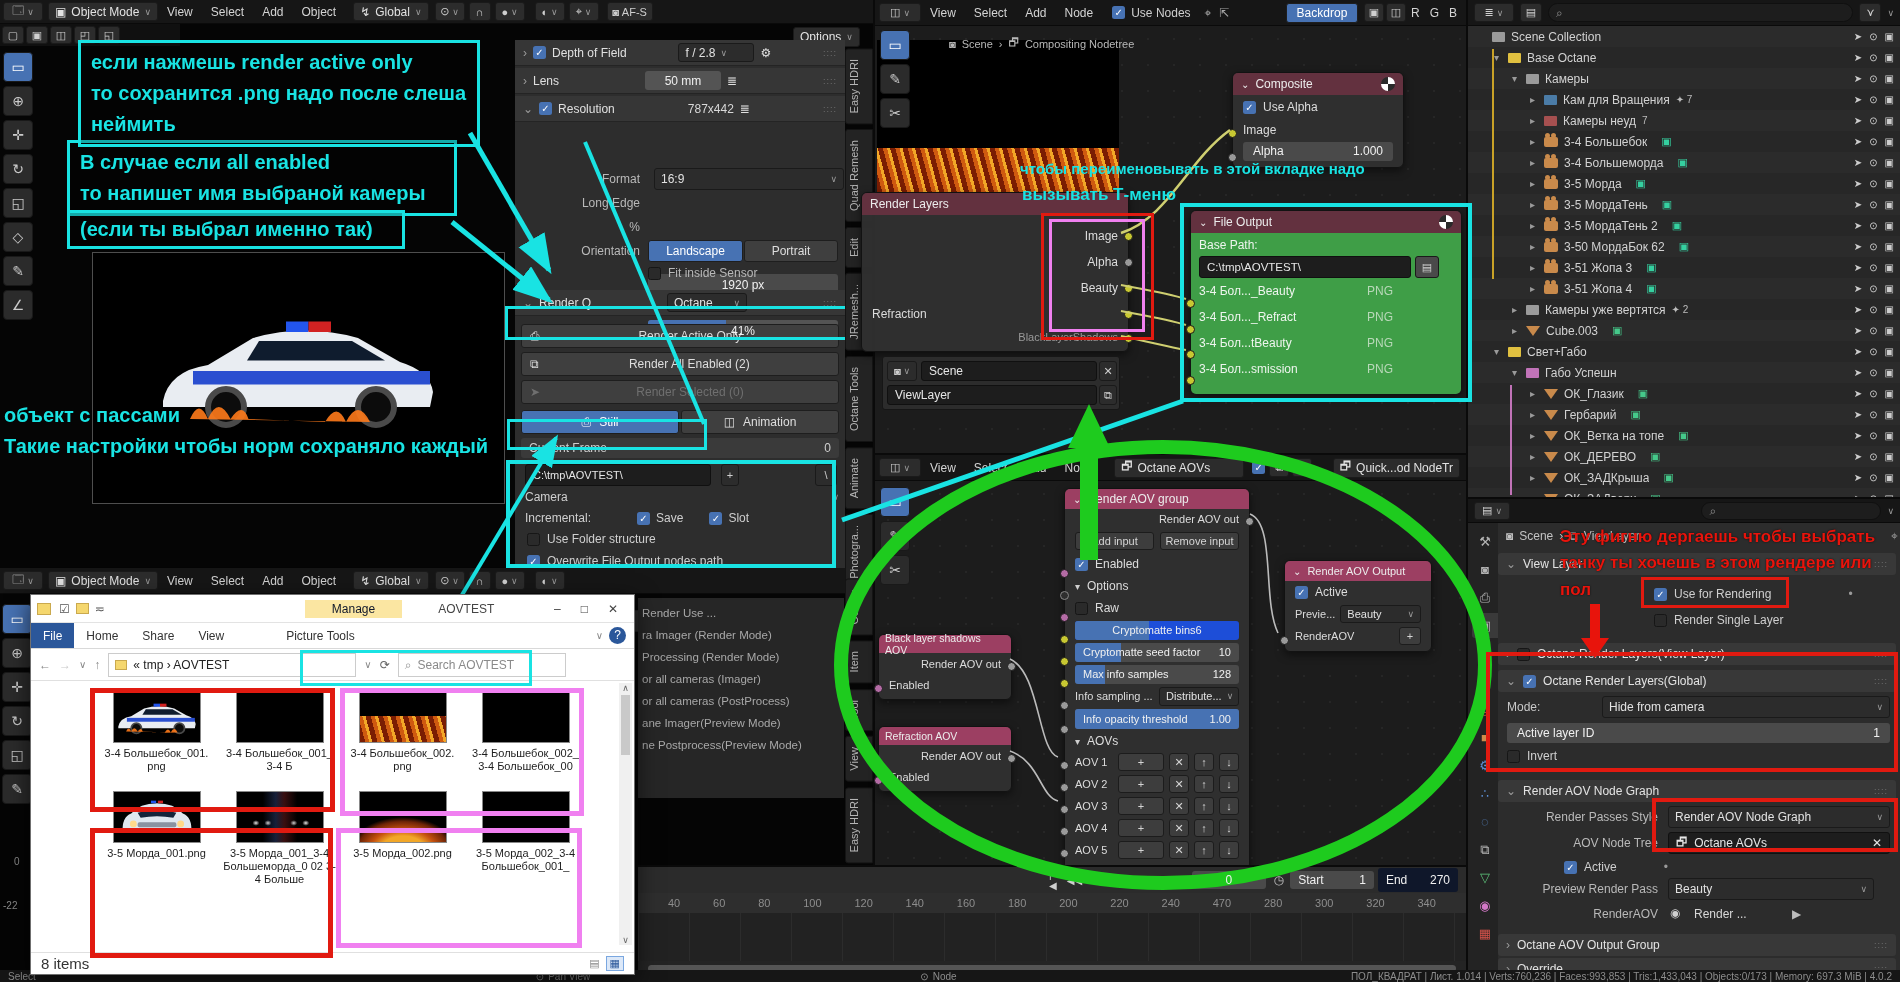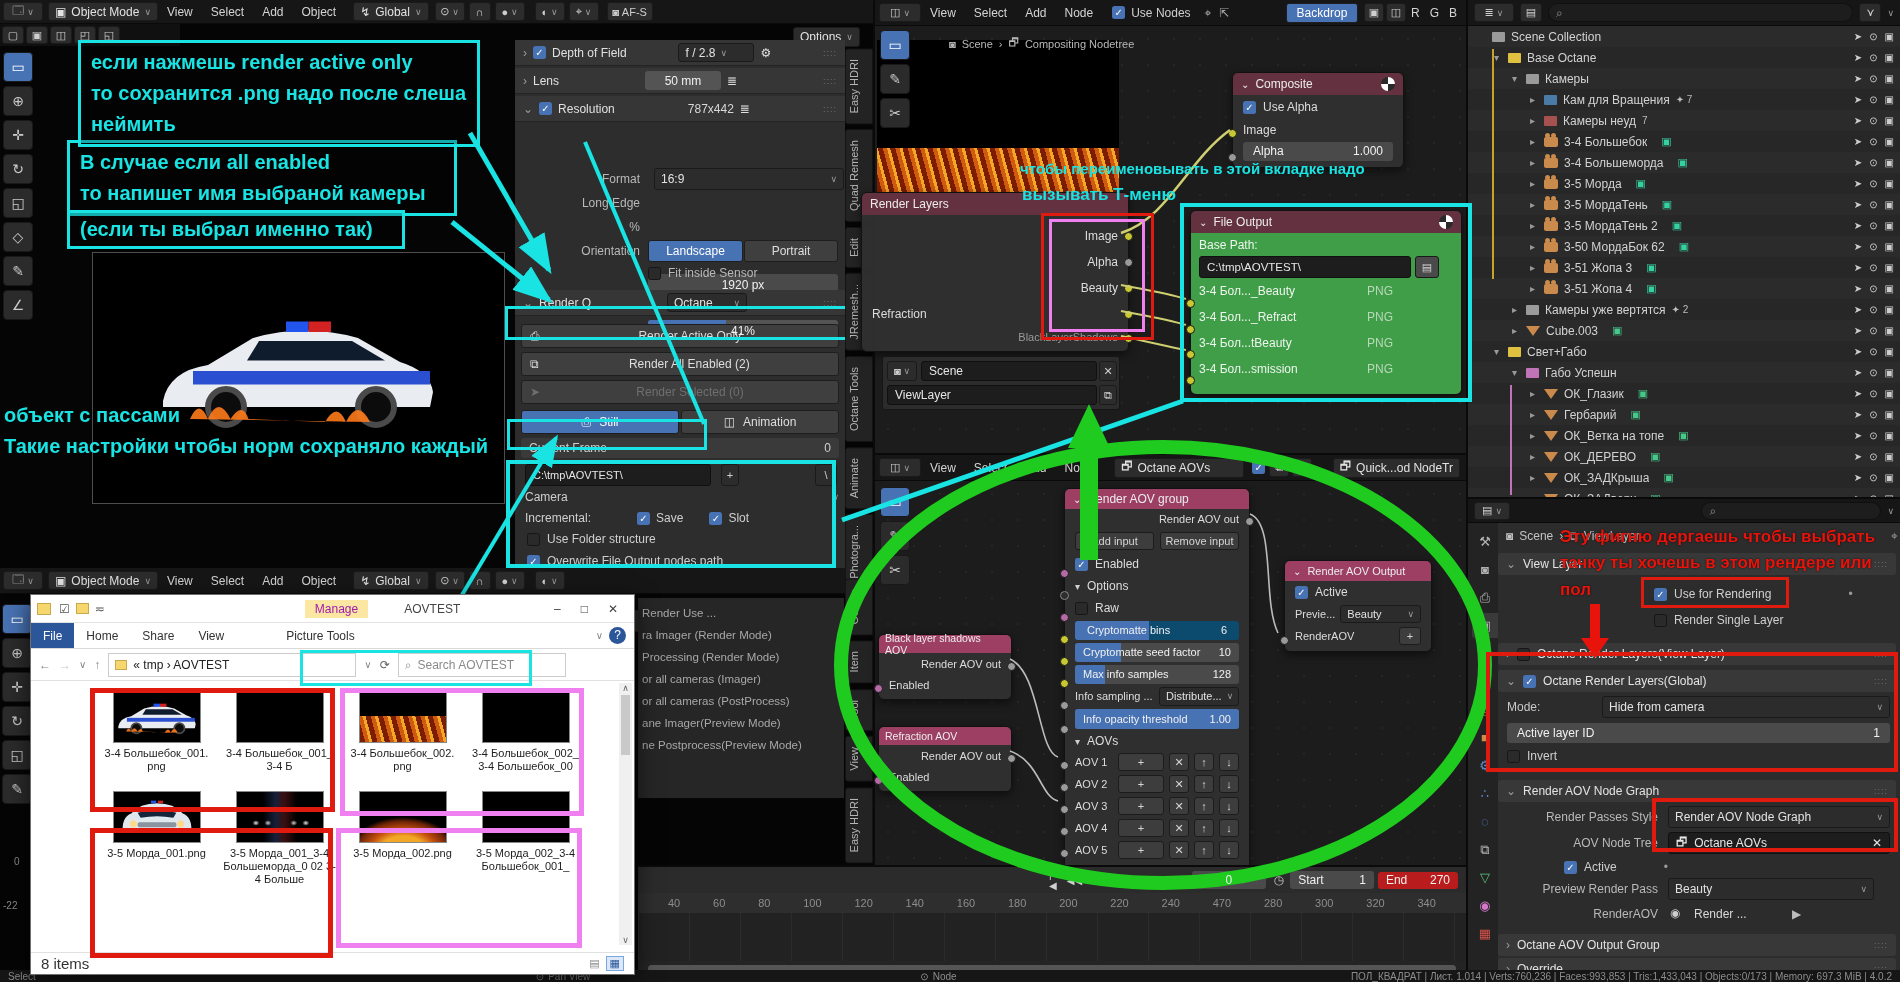--- a/index.html
+++ b/index.html
@@ -600,21 +600,21 @@
         </div>
     <div class="nrow" style="height:22px;gap:7px">
           <span style="color:#cfcfcf;font-size:10px">▾</span>
           <span>Options</span>
         </div>
     <div class="nrow" style="height:22px;gap:7px">
           <span class="chk off"></span>
           <span>Raw</span>
         </div>
     <div class="nrow" style="height:22px">
-          <div class="slider" style="width:100%;height:19px;background:#0c4a6e;justify-content:space-between;padding:0 12px;font-size:11px">
+          <div class="slider" style="width:100%;height:19px;background:#1d4ed8;padding:0 12px;font-size:11px">
             <div class="fill" style="width:45%"></div>
             <span style="position:relative;z-index:1">Cryptomatte bins</span>
             <span style="position:relative;z-index:1">6</span>
           </div>
         </div>
     <div class="nrow" style="height:22px">
           <div class="slider" style="width:100%;height:19px;background:#4a4a4a;justify-content:space-between;padding:0 8px;font-size:11px">
             <div class="fill" style="width:28%"></div>
             <span style="position:relative;z-index:1">Cryptomatte seed factor</span>
             <span style="position:relative;z-index:1">10</span>
@@ -737,21 +737,21 @@
           <span style="font-size:10px;padding:0 3px">▶|</span>
         </div>
     <div class="slider" style="width:78px;height:18px;background:#4a4a4a;margin-left:26px">
           <span>0</span>
         </div>
     <span style="margin-left:8px;color:#bdbdbd">◷</span>
     <div class="slider" style="width:88px;height:18px;background:#4a4a4a;margin-left:6px;justify-content:space-between;padding:0 8px">
           <span>Start</span>
           <span>1</span>
         </div>
-    <div class="slider" style="width:84px;height:17px;background:#b91c1c;margin-left:4px;justify-content:space-between;padding:0 8px">
+    <div class="slider" style="width:84px;height:24px;background:#0f172a;margin-left:4px;justify-content:space-between;padding:0 8px">
           <span>End</span>
           <span>270</span>
         </div>
   </div>
   <div class="fx" style="height:20px;background:#2e2e2e;padding:0 30px;justify-content:space-between">
         <span class="tick">40</span>
         <span class="tick">60</span>
         <span class="tick">80</span>
         <span class="tick">100</span>
         <span class="tick">120</span>
@@ -770,21 +770,21 @@
   <div style="height:48px;background:#222;background-image:repeating-linear-gradient(90deg,#2c2c2c 0 1px,transparent 1px 51px)"></div>
   <div style="margin:4px 10px;height:7px;background:#555;border-radius:4px"></div>
 </div>
 
 <div class="abs" id="explorer" style="left:30px;top:594px;width:605px;height:381px;z-index:10">
   <div class="fx" style="height:28px;background:#fff;border-bottom:1px solid #e3e3e3;padding:0 6px">
     <span style="width:14px;height:12px;background:#f5d76e;border:1px solid #caa94e;display:inline-block"></span>
     <span style="margin-left:8px;color:#555">☑</span>
     <span style="margin-left:6px;width:13px;height:11px;background:#f5d76e;border:1px solid #caa94e;display:inline-block"></span>
     <span style="margin-left:6px;color:#555">≂</span>
-    <div style="margin-left:200px;background:#fbe6a2;padding:2px 10px;font-size:12px;color:#a21caf">Manage</div>
+    <div style="margin-left:200px;background:#fbe6a2;padding:2px 27px;font-size:12px;color:#0f172a">Manage</div>
     <span style="margin-left:36px;font-size:12px;color:#444">AOVTEST</span>
     <span style="margin-left:auto;color:#444;padding:0 10px">–</span>
     <span style="color:#444;padding:0 10px">□</span>
     <span style="color:#444;padding:0 10px">✕</span>
   </div>
   <div class="fx" style="height:26px;background:#fff;border-bottom:1px solid #d9d9d9">
     <span class="wtab" style="background:#2b579a;color:#fff;height:100%;display:flex;align-items:center">File</span>
     <span class="wtab">Home</span>
     <span class="wtab">Share</span>
     <span class="wtab">View</span>

